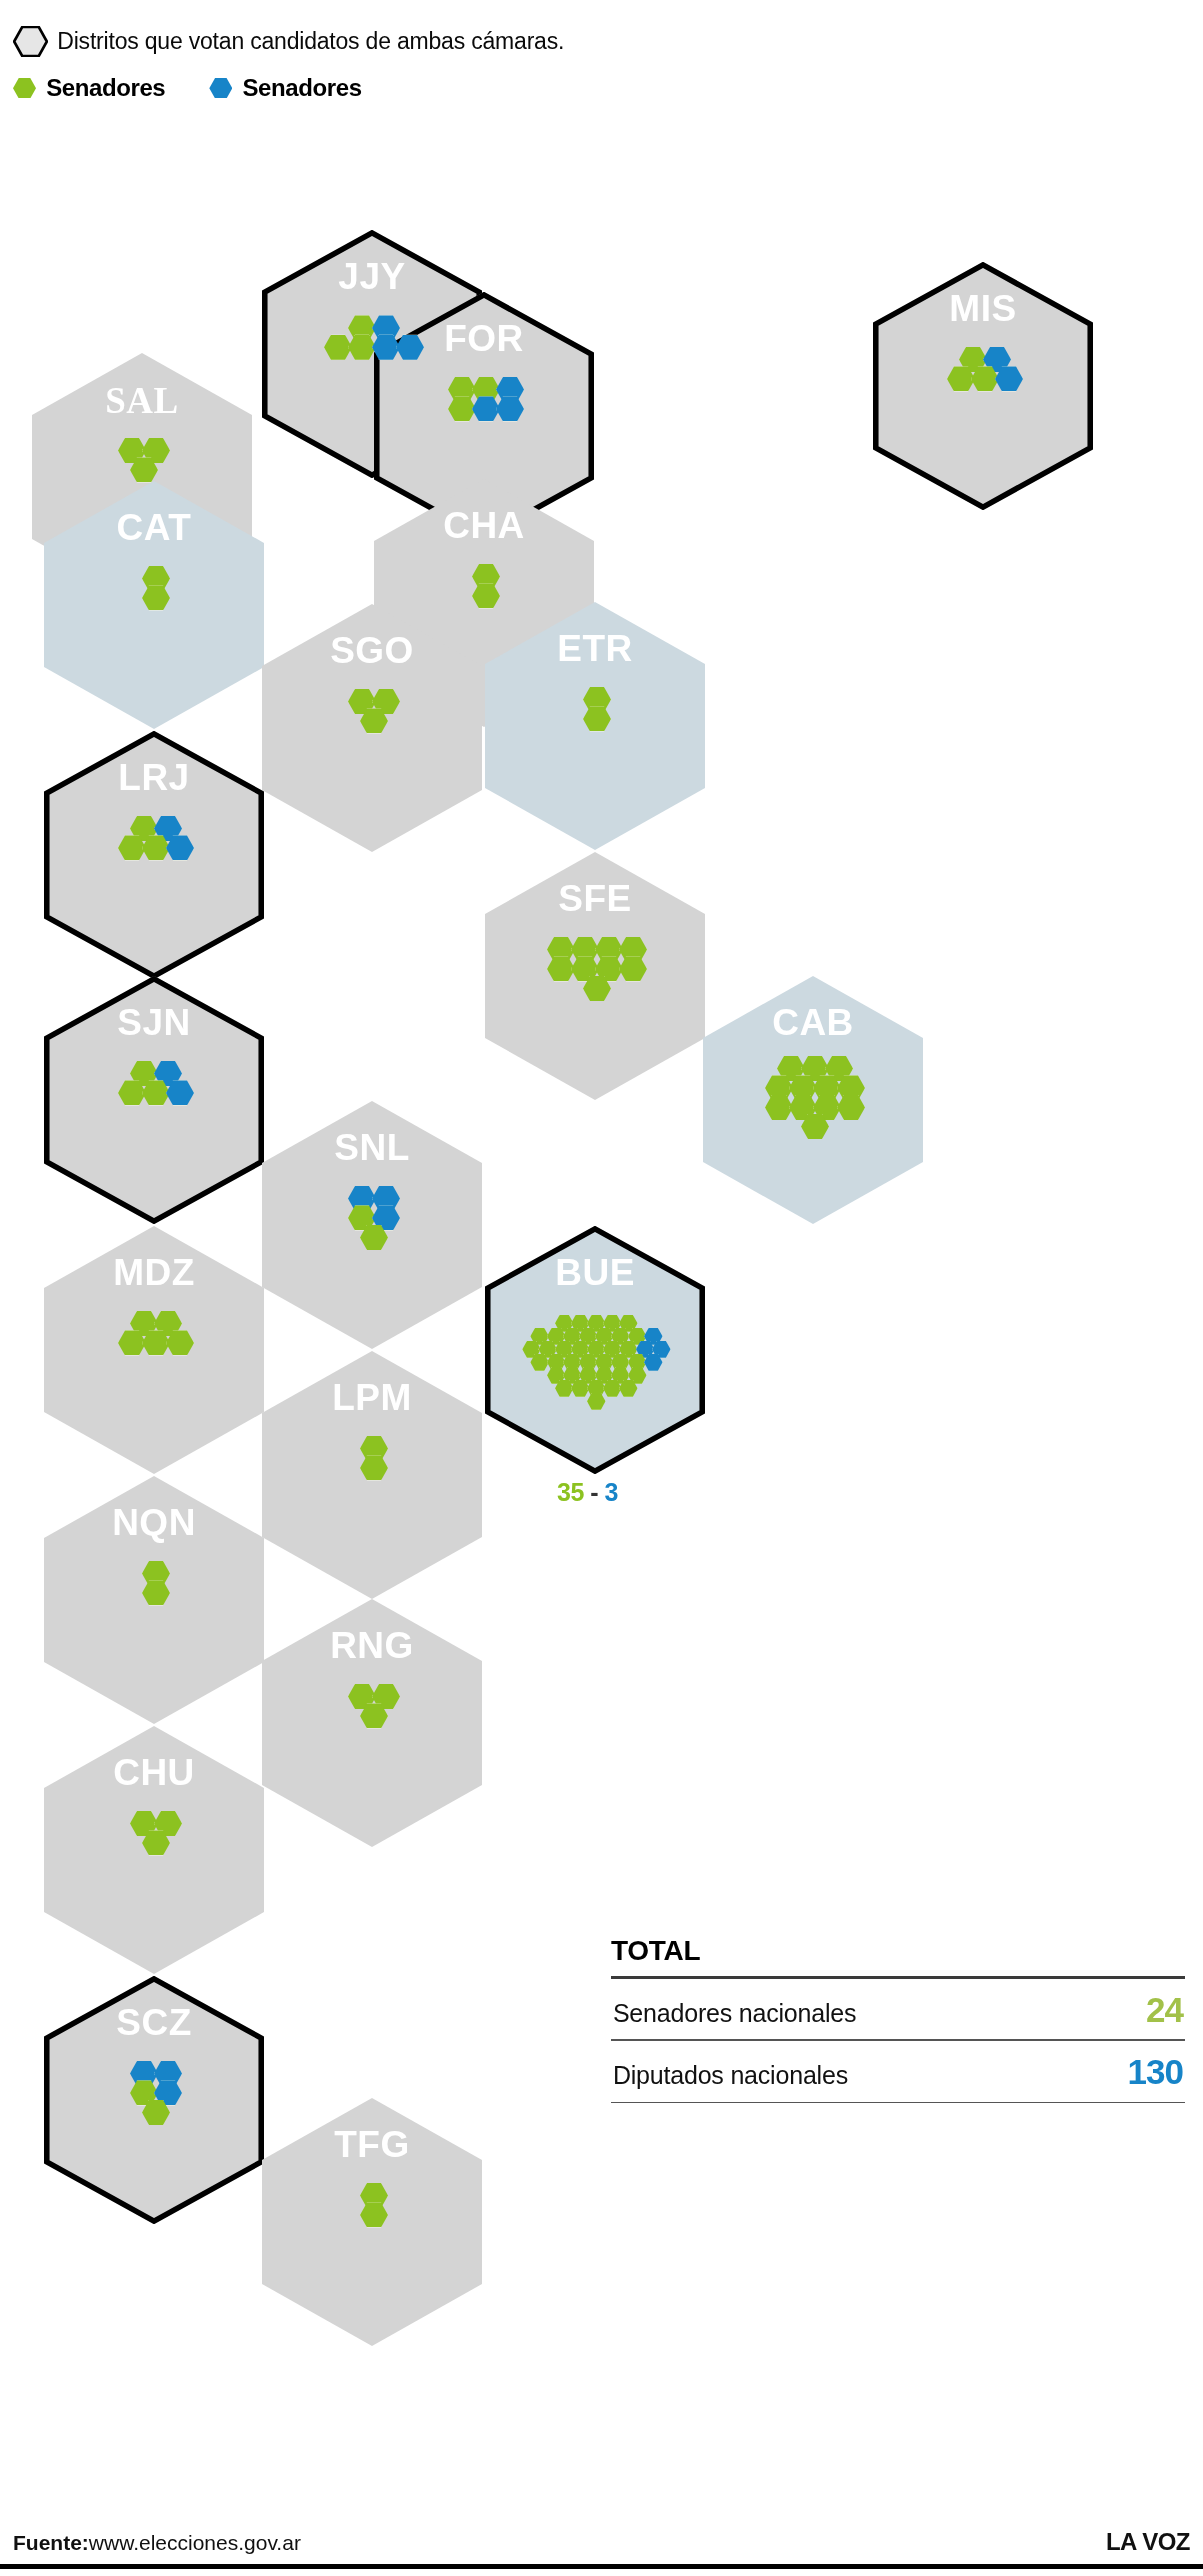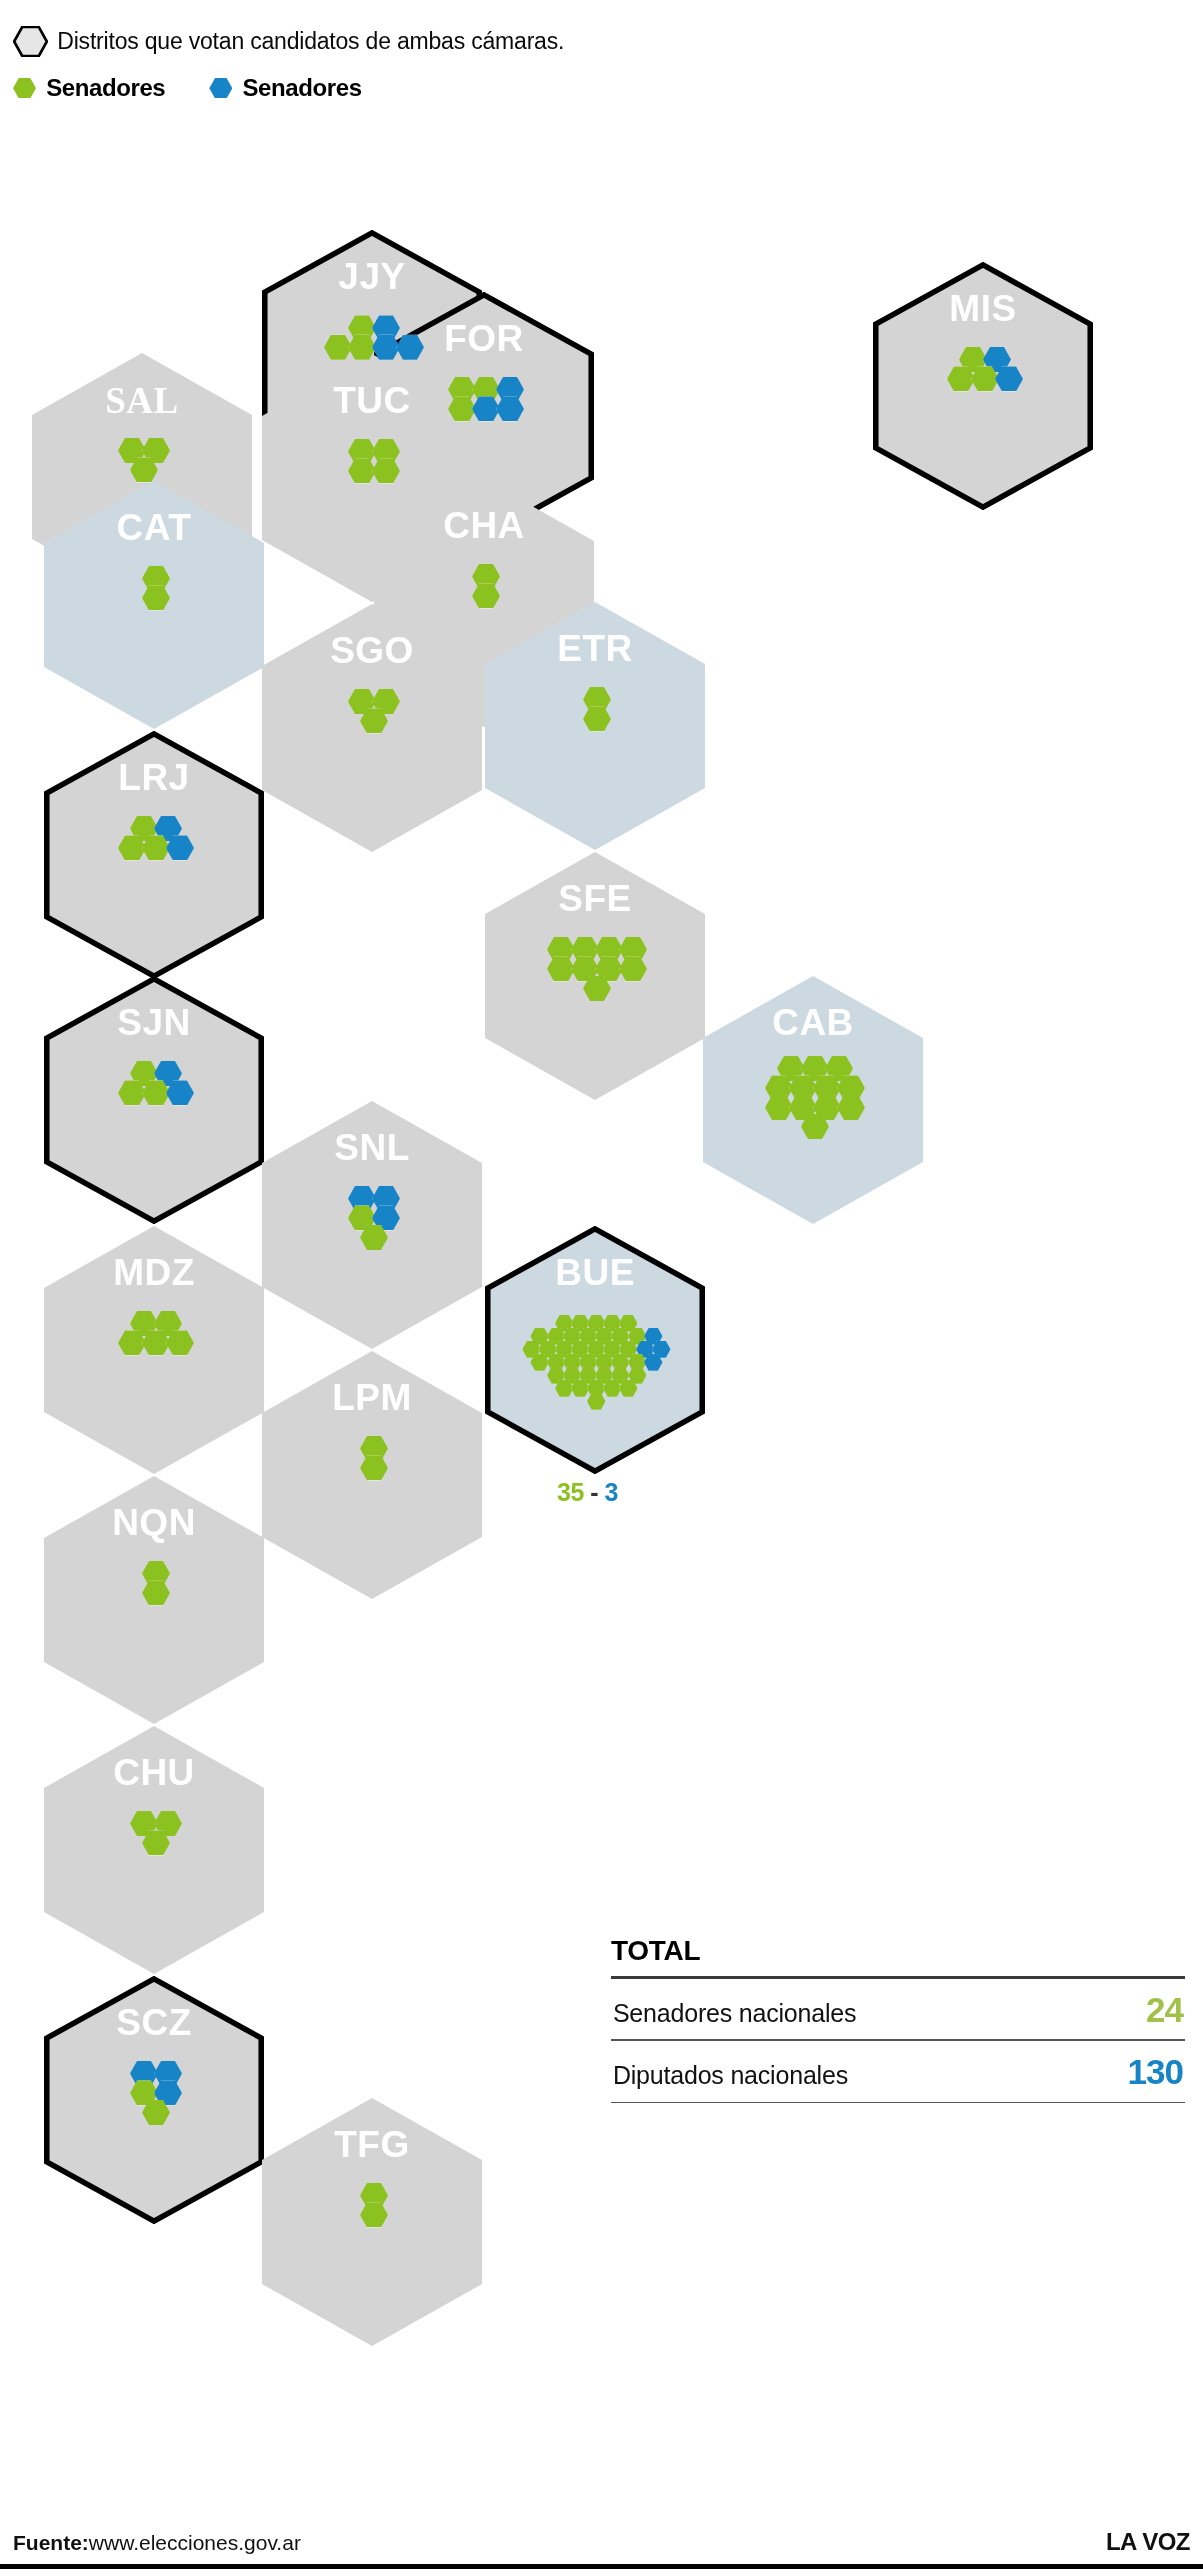--- a/index.html
+++ b/index.html
@@ -170,30 +170,20 @@
       <svg class="hexoutline" width="220" height="248" viewBox="0 0 238 268">
         <polygon points="119,3 235,67 235,201 119,265 3,201 3,67" fill="none" stroke="#000" stroke-width="6" stroke-linejoin="miter"></polygon>
       </svg>
       <div class="code">MIS</div>
       <div class="dots" style="height: 64px; top: 85px; margin-left: 60px; left: 0px; right: auto; width: 100px;">
         <div class="dot g" style="width: 28px; height: 25px; left: 26px; top: 0px;"></div>
         <div class="dot b" style="width: 28px; height: 25px; left: 50px; top: 0px;"></div>
         <div class="dot g" style="width: 28px; height: 25px; left: 14px; top: 19.4px;"></div>
         <div class="dot g" style="width: 28px; height: 25px; left: 38px; top: 19.4px;"></div>
         <div class="dot b" style="width: 28px; height: 25px; left: 62px; top: 19.4px;"></div>
-      </div>
-    </div>
-    <div class="district" style="left: 262px; top: 118px;">
-      <div class="hexbg"></div>
-      <div class="code">TUC</div>
-      <div class="dots" style="height: 83px; top: 85px; margin-left: 72px; left: 0px; right: auto; width: 76px;">
-        <div class="dot g" style="width: 28px; height: 25px; left: 14px; top: 0px;"></div>
-        <div class="dot g" style="width: 28px; height: 25px; left: 38px; top: 0px;"></div>
-        <div class="dot g" style="width: 28px; height: 25px; left: 14px; top: 19.4px;"></div>
-        <div class="dot g" style="width: 28px; height: 25px; left: 38px; top: 19.4px;"></div>
       </div>
     </div>
     <div class="district gov" style="left: 44px; top: 245px;">
       <div class="hexbg"></div>
       <div class="code">CAT</div>
       <div class="dots" style="height: 64px; top: 85px; margin-left: 84px; left: 0px; right: auto; width: 52px;">
         <div class="dot g" style="width: 28px; height: 25px; left: 14px; top: 0px;"></div>
         <div class="dot g" style="width: 28px; height: 25px; left: 14px; top: 19.4px;"></div>
       </div>
     </div>
@@ -365,20 +355,29 @@
       </div>
     </div>
     <div class="district" style="left: 44px; top: 1240px;">
       <div class="hexbg"></div>
       <div class="code">NQN</div>
       <div class="dots" style="height: 64px; top: 85px; margin-left: 84px; left: 0px; right: auto; width: 52px;">
         <div class="dot g" style="width: 28px; height: 25px; left: 14px; top: 0px;"></div>
         <div class="dot g" style="width: 28px; height: 25px; left: 14px; top: 19.4px;"></div>
       </div>
     </div>
+    <div class="district" style="left: 262px; top: 1363px;">
+      <div class="hexbg"></div>
+      <div class="code">RNG</div>
+      <div class="dots" style="height: 64px; top: 85px; margin-left: 72px; left: 0px; right: auto; width: 76px;">
+        <div class="dot g" style="width: 28px; height: 25px; left: 14px; top: 0px;"></div>
+        <div class="dot g" style="width: 28px; height: 25px; left: 38px; top: 0px;"></div>
+        <div class="dot g" style="width: 28px; height: 25px; left: 26px; top: 19.4px;"></div>
+      </div>
+    </div>
     <div class="district" style="left: 44px; top: 1490px;">
       <div class="hexbg"></div>
       <div class="code">CHU</div>
       <div class="dots" style="height: 64px; top: 85px; margin-left: 72px; left: 0px; right: auto; width: 76px;">
         <div class="dot g" style="width: 28px; height: 25px; left: 14px; top: 0px;"></div>
         <div class="dot g" style="width: 28px; height: 25px; left: 38px; top: 0px;"></div>
         <div class="dot g" style="width: 28px; height: 25px; left: 26px; top: 19.4px;"></div>
       </div>
     </div>
     <div class="district both" style="left: 44px; top: 1740px;">

